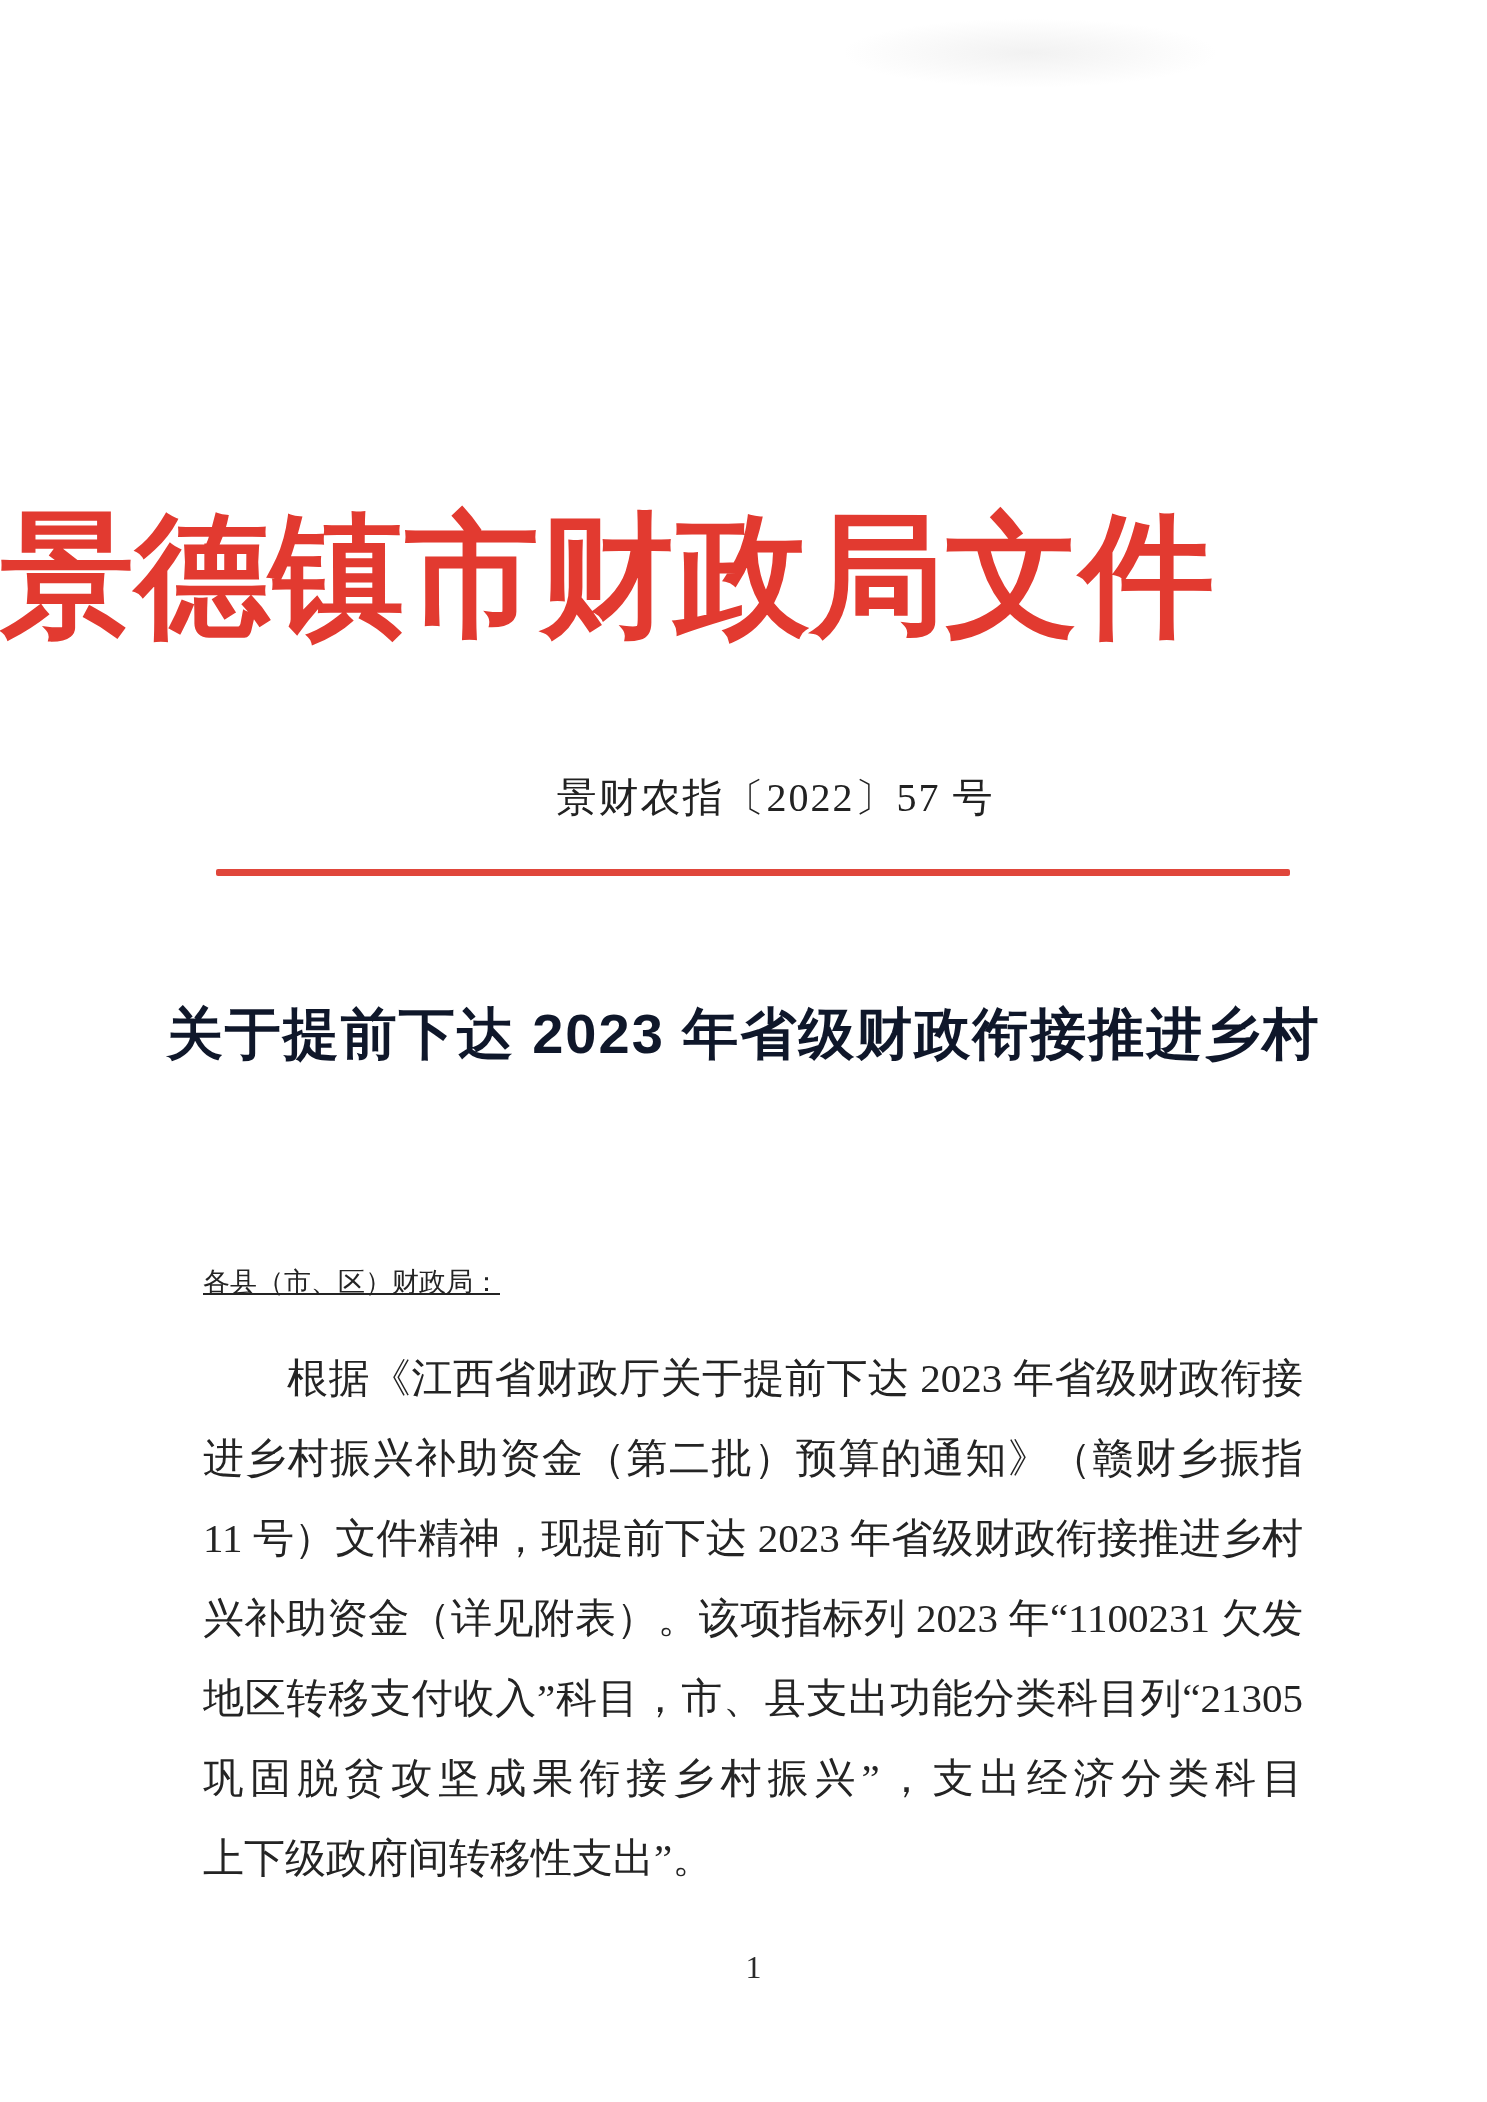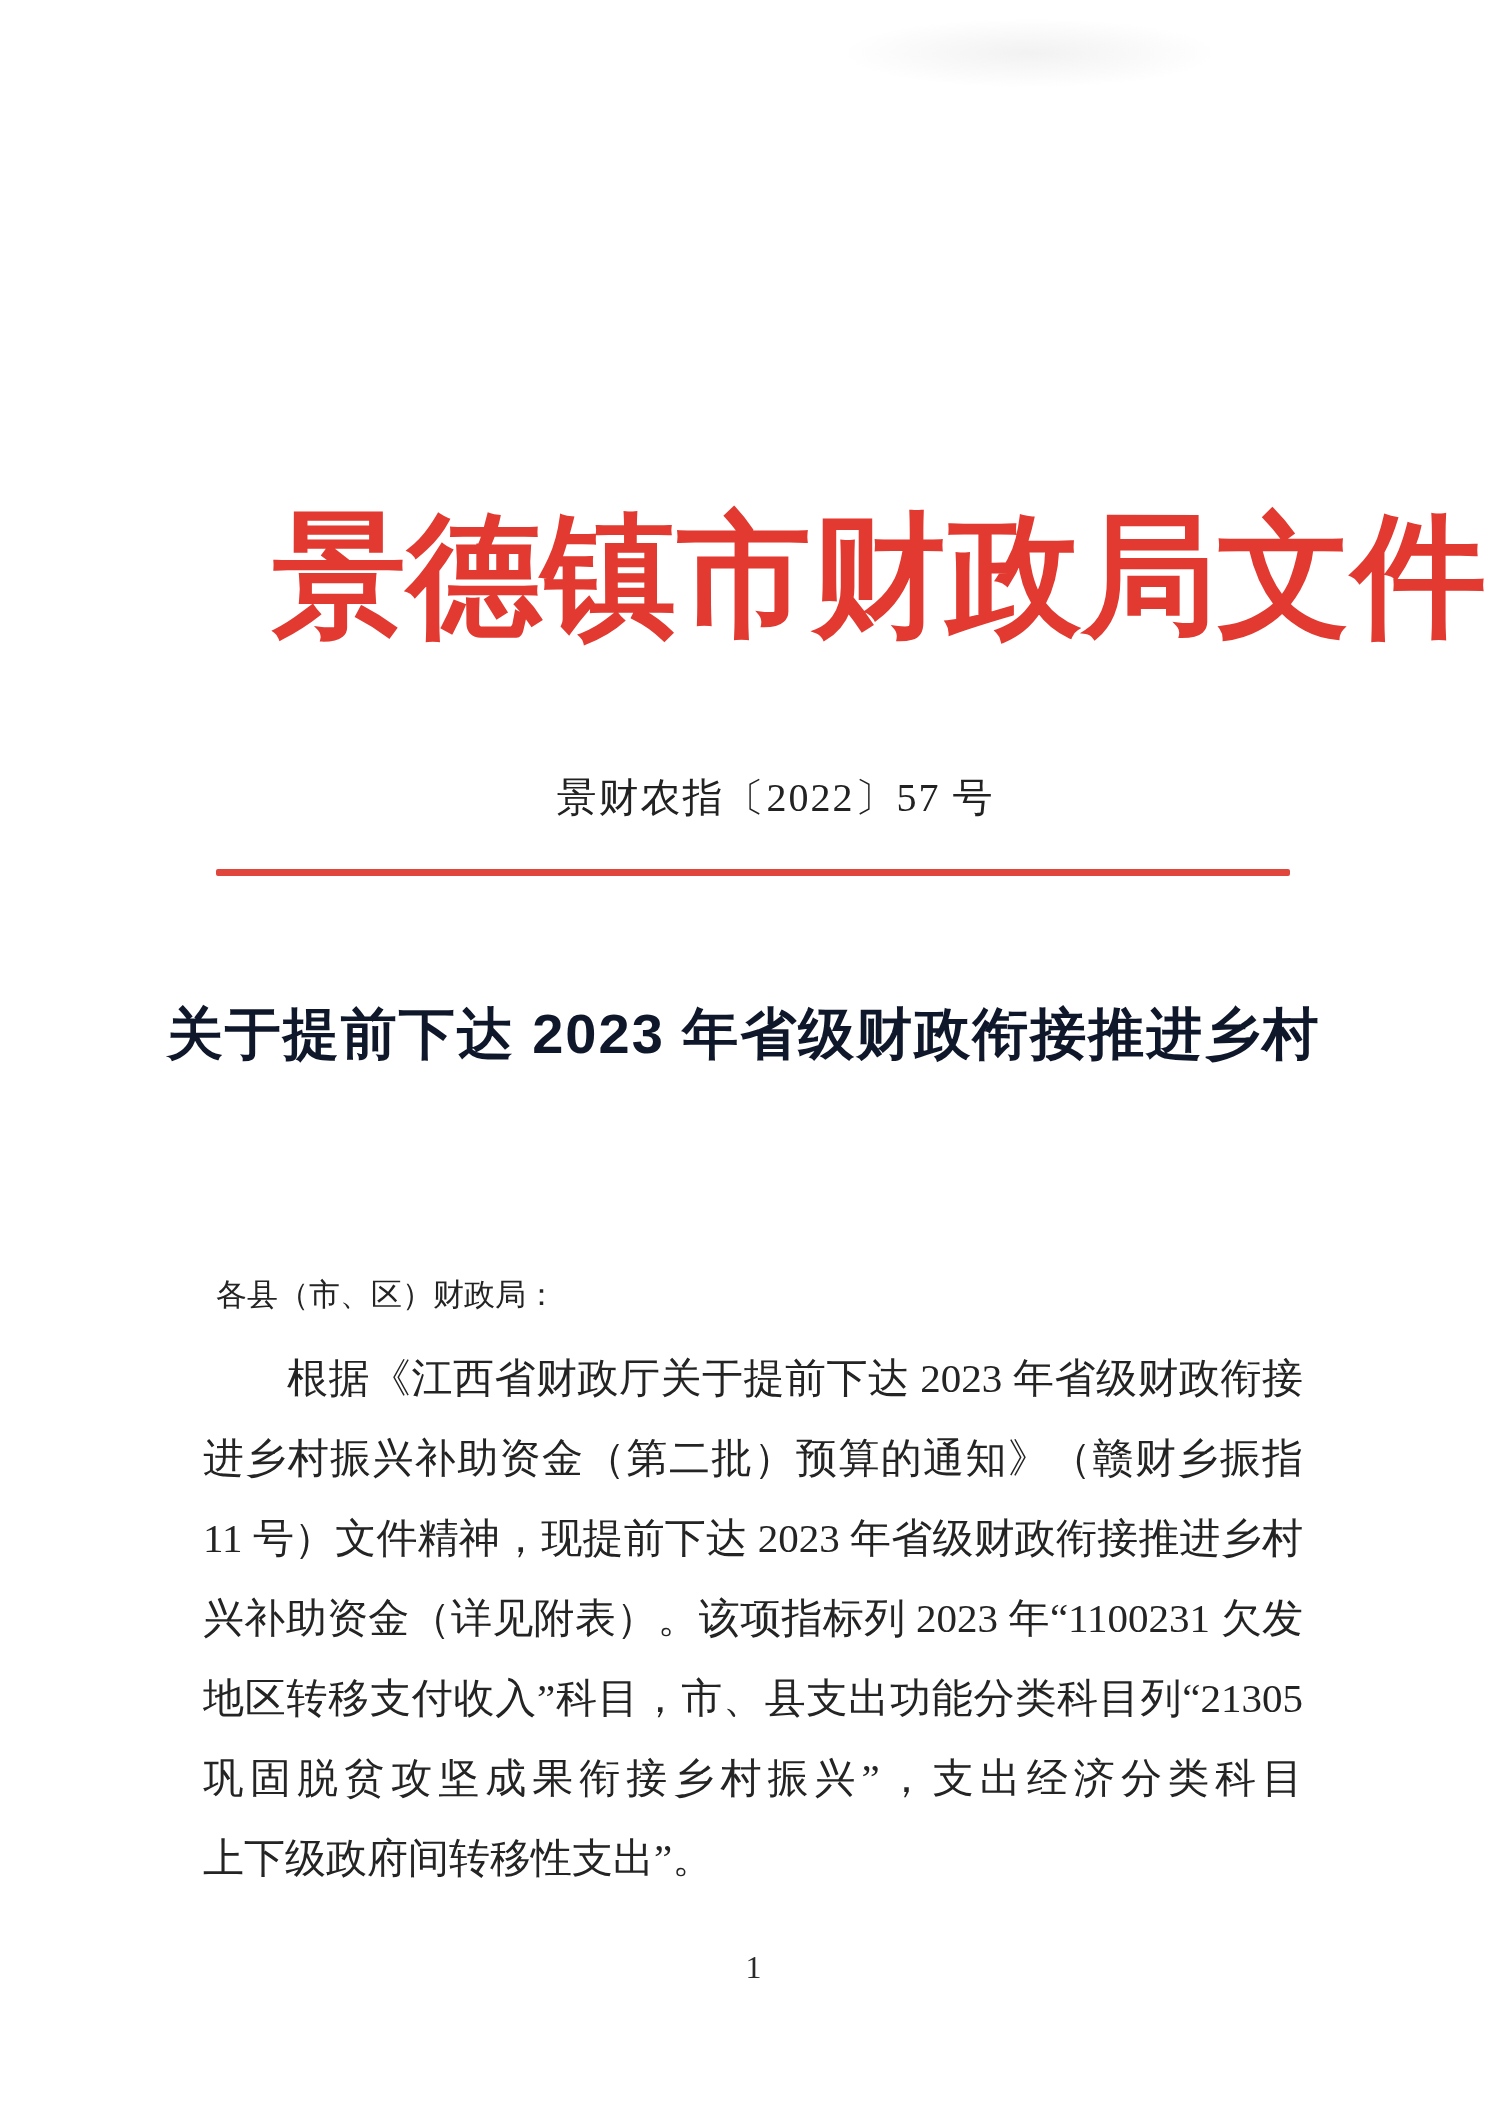--- a/index.html
+++ b/index.html
@@ -26,21 +26,21 @@
     background: radial-gradient(ellipse at center, rgba(160,160,160,0.14), rgba(160,160,160,0) 70%);
     pointer-events: none;
   }
   .letterhead {
     position: absolute;
     top: 492px;
     left: 0;
     right: 0;
     height: 170px;
     line-height: 170px;
-    text-align: right;
+    text-align: left;
     font-family: "Liberation Serif", "DejaVu Serif", serif;
     font-size: 134px;
     font-weight: 900;
     color: #e23a30;
     letter-spacing: 1px;
     white-space: nowrap;
   }
   .doc-number {
     position: absolute;
     top: 770px;
@@ -81,24 +81,25 @@
     display: block;
     white-space: nowrap;
   }
   .salutation {
     position: absolute;
     top: 1252px;
     left: 203px;
     width: 1100px;
     height: 60px;
     line-height: 60px;
-    margin: 13px;
-    font-size: 31px;
+    margin: 0;
+    font-size: 27px;
     color: #242424;
     white-space: nowrap;
+    text-decoration: underline;
   }
   .para {
     position: absolute;
     top: 1338px;
     left: 203px;
     width: 1100px;
   }
   .para .line {
     height: 80px;
     line-height: 80px;

